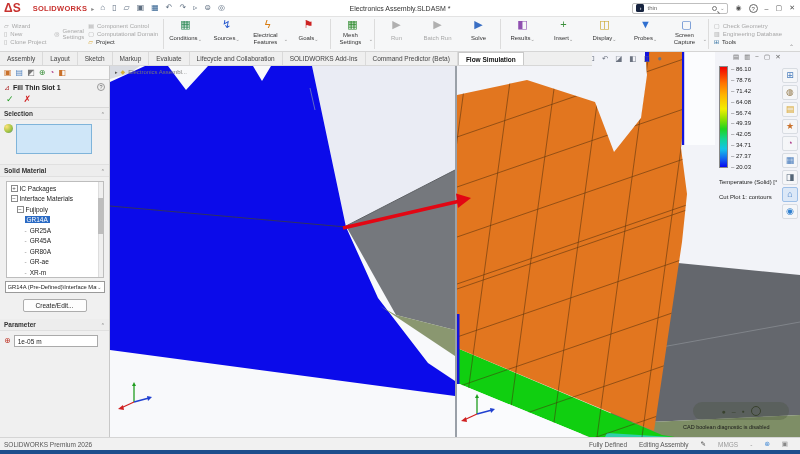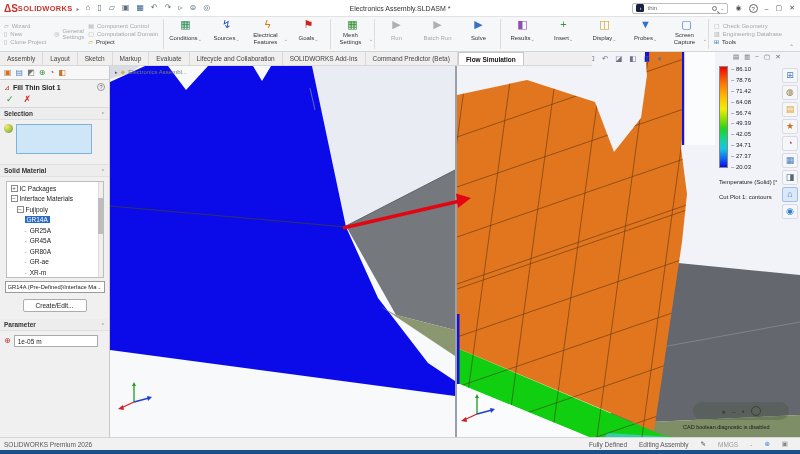--- a/index.html
+++ b/index.html
@@ -1,21 +1,21 @@
 <!DOCTYPE html>
 <html style="--brand-red: #c8322f; --selection-blue: #2a6ac4; --navy: #1d4e8c; --model-blue: #0b0bea; --model-orange: #e2761f; --model-green: #10cf10; --model-gray: #64676d; --model-olive: #7e8e66; --arrow-red: #e20613;"><head>
 <meta charset="utf-8">
 <style>
 *{margin:0;padding:0;box-sizing:border-box}
 html,body{width:800px;height:454px;overflow:hidden;font-family:"Liberation Sans","DejaVu Sans",sans-serif;background:#fff}
 .ico{display:inline-block;text-align:center;line-height:1}
 
 .titlebar{height:17px;display:flex;align-items:center;background:#fff;border-bottom:1px solid #e3e3e3;position:relative;font-size:7px;color:#444}
 .logo{display:flex;align-items:center;margin-left:4px;font-weight:bold;color:var(--brand-red,#c8322f)}
-.logo .mark{font-size:10px;margin-right:0}
+.logo .mark{font-size:12px;margin-right:12px}
 .logo .name{font-size:7.5px;letter-spacing:.3px}
 .logo-caret{color:#888;font-size:6px;margin:0 6px 0 4px}
 .qat{display:flex;gap:7px;align-items:center;color:#5e6e80;font-size:8px}
 .qat .blue{color:#2f5f8f}
 .apptitle{position:absolute;left:0;right:0;text-align:center;font-size:7px;color:#333;pointer-events:none}
 .tb-right{margin-left:auto;display:flex;align-items:center;gap:7px;padding-right:5px}
 .searchbox{width:96px;height:11px;border:1px solid #bfbfbf;border-radius:2px;background:#fff;display:flex;align-items:center;gap:3px;padding:0 3px;z-index:2}
 .scope{width:8px;height:8px;background:#16233f;border-radius:1.5px;color:#fff;font-size:5px;text-align:center;line-height:8px}
 .searchtext{font-size:6px;color:#666;flex:1}
 .mag{width:5px;height:5px;border:1px solid #777;border-radius:50%;position:relative}

